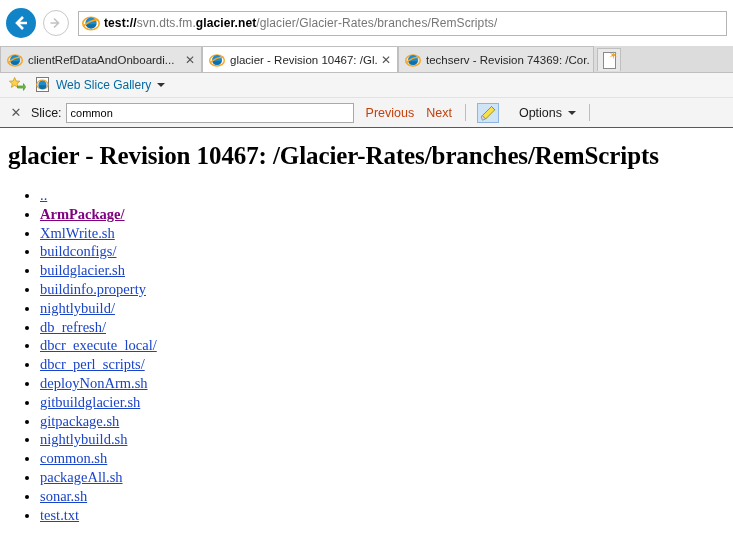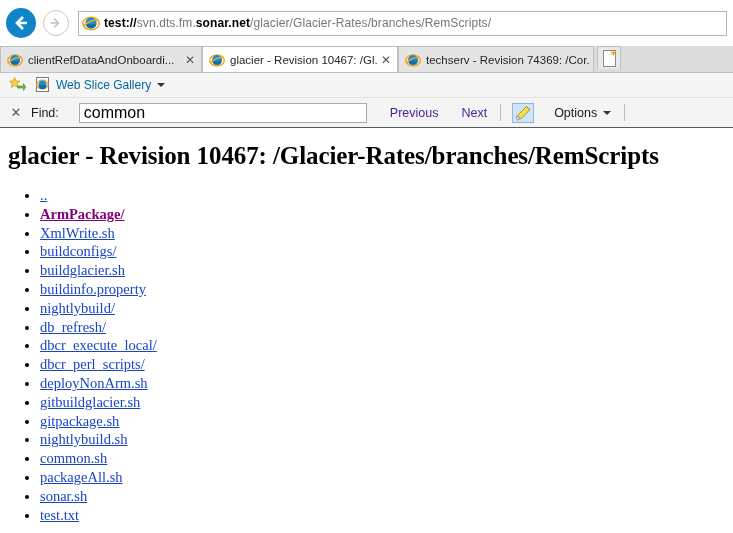--- a/index.html
+++ b/index.html
@@ -69,21 +69,21 @@
   }
   .addr-text b { color: #000000; font-weight: bold; }
 
   
   .tabbar {
     position: absolute;
     left: 0; top: 46px;
     width: 733px; height: 27px;
     background: #dcdcdc;
     display: flex;
-    align-items: flex-start;
+    align-items: center;
     border-bottom: 1px solid #bfbfbf;
     box-sizing: border-box;
   }
   .tab {
     height: 26px;
     box-sizing: border-box;
     display: flex;
     align-items: center;
     padding: 0 4px 0 6px;
     border: 1px solid #bfbfbf;
@@ -199,36 +199,36 @@
     cursor: pointer;
     width: 14px;
     text-align: center;
   }
   .find-label {
     margin-left: 8px;
     font-size: 12.5px;
     color: #1a1a1a;
   }
   .find-input {
-    margin-left: 20px;
+    margin-left: 4px;
     width: 288px;
     height: 20px;
     border: 1px solid #a9a9a9;
     background: #ffffff;
-    font-size: 16px;
+    font-size: 11px;
     font-family: "Liberation Sans", sans-serif;
     color: #000;
     padding: 0 12px 0 4px;
     box-sizing: border-box;
   }
   .find-btn {
     font-size: 12.5px;
-    color: #4c1d95;
-    cursor: pointer;
-    margin-left: 23px;
+    color: #c2410c;
+    cursor: pointer;
+    margin-left: 12px;
   }
   .find-sep {
     width: 1px; height: 17px;
     background: #bdbdbd;
     margin-left: 13px;
   }
   .hl-btn {
     margin-left: 11px;
     width: 22px; height: 20px;
     background: #cfe4f7;
@@ -303,21 +303,21 @@
   </div>
   <div class="addr-wrap">
     <span class="ie-logo">
       <svg width="18" height="18" viewBox="0 0 18 18">
         <ellipse cx="9" cy="9.5" rx="8.2" ry="6.2" fill="none" stroke="#f5a623" stroke-width="1.6"></ellipse>
         <path d="M9 3.4 a5.6 5.6 0 1 0 0.1 0 z" fill="#1e8bcd"></path>
         <path d="M3.6 10.3 h10.8 a5.6 5.6 0 0 1 -10.8 0 z" fill="#0d6fa8"></path>
         <path d="M1.2 12.3 C4 9.3 12 4.6 16.6 6.2" stroke="#f5a623" stroke-width="1.7" fill="none"></path>
       </svg>
     </span>
-    <span class="addr-text"><b>test://</b>svn.dts.fm.<b>sonar.net</b>/glacier/Glacier-Rates/branches/RemScripts/</span>
+    <span class="addr-text"><b>test://</b>svn.dts.fm.<b>glacier.net</b>/glacier/Glacier-Rates/branches/RemScripts/</span>
   </div>
 </div>
 
 <div class="tabbar">
 
   <div class="tab inactive tab-w1">
     <span class="tab-favicon">
       <svg width="16" height="16" viewBox="0 0 18 18">
         <ellipse cx="9" cy="9.5" rx="8.2" ry="6.2" fill="none" stroke="#f5a623" stroke-width="1.6"></ellipse>
         <path d="M9 3.4 a5.6 5.6 0 1 0 0.1 0 z" fill="#1e8bcd"></path>
@@ -376,21 +376,21 @@
         <path d="M2.5 8.2 h8 a4 4 0 0 1 -8 0 z" fill="#0d6fa8"></path>
       </svg>
     </span>
     <span class="ws-label">Web Slice Gallery</span>
     <span class="caret-dn"></span>
   </span>
 </div>
 
 <div class="findbar">
   <span class="find-close">✕</span>
-  <span class="find-label">Find:</span>
+  <span class="find-label">Slice:</span>
   <input class="find-input" type="text" value="common" style="">
   <span class="find-btn">Previous</span>
   <span class="find-btn">Next</span>
   <span class="find-sep"></span>
   <span class="hl-btn">
     <svg width="20" height="18" viewBox="0 0 20 18">
       <path d="M13.5 2.5 L16.8 5.8 L7.6 15 L4.3 11.7 Z" fill="#f7e04a" stroke="#9a8b10" stroke-width="0.9"></path>
       <path d="M4.3 11.7 L7.6 15 L4.4 16.2 L3.2 13 Z" fill="#d9d9d9" stroke="#8a8a8a" stroke-width="0.8"></path>
       <path d="M13.5 2.5 L16.8 5.8" stroke="#9a8b10" stroke-width="1"></path>
     </svg>

